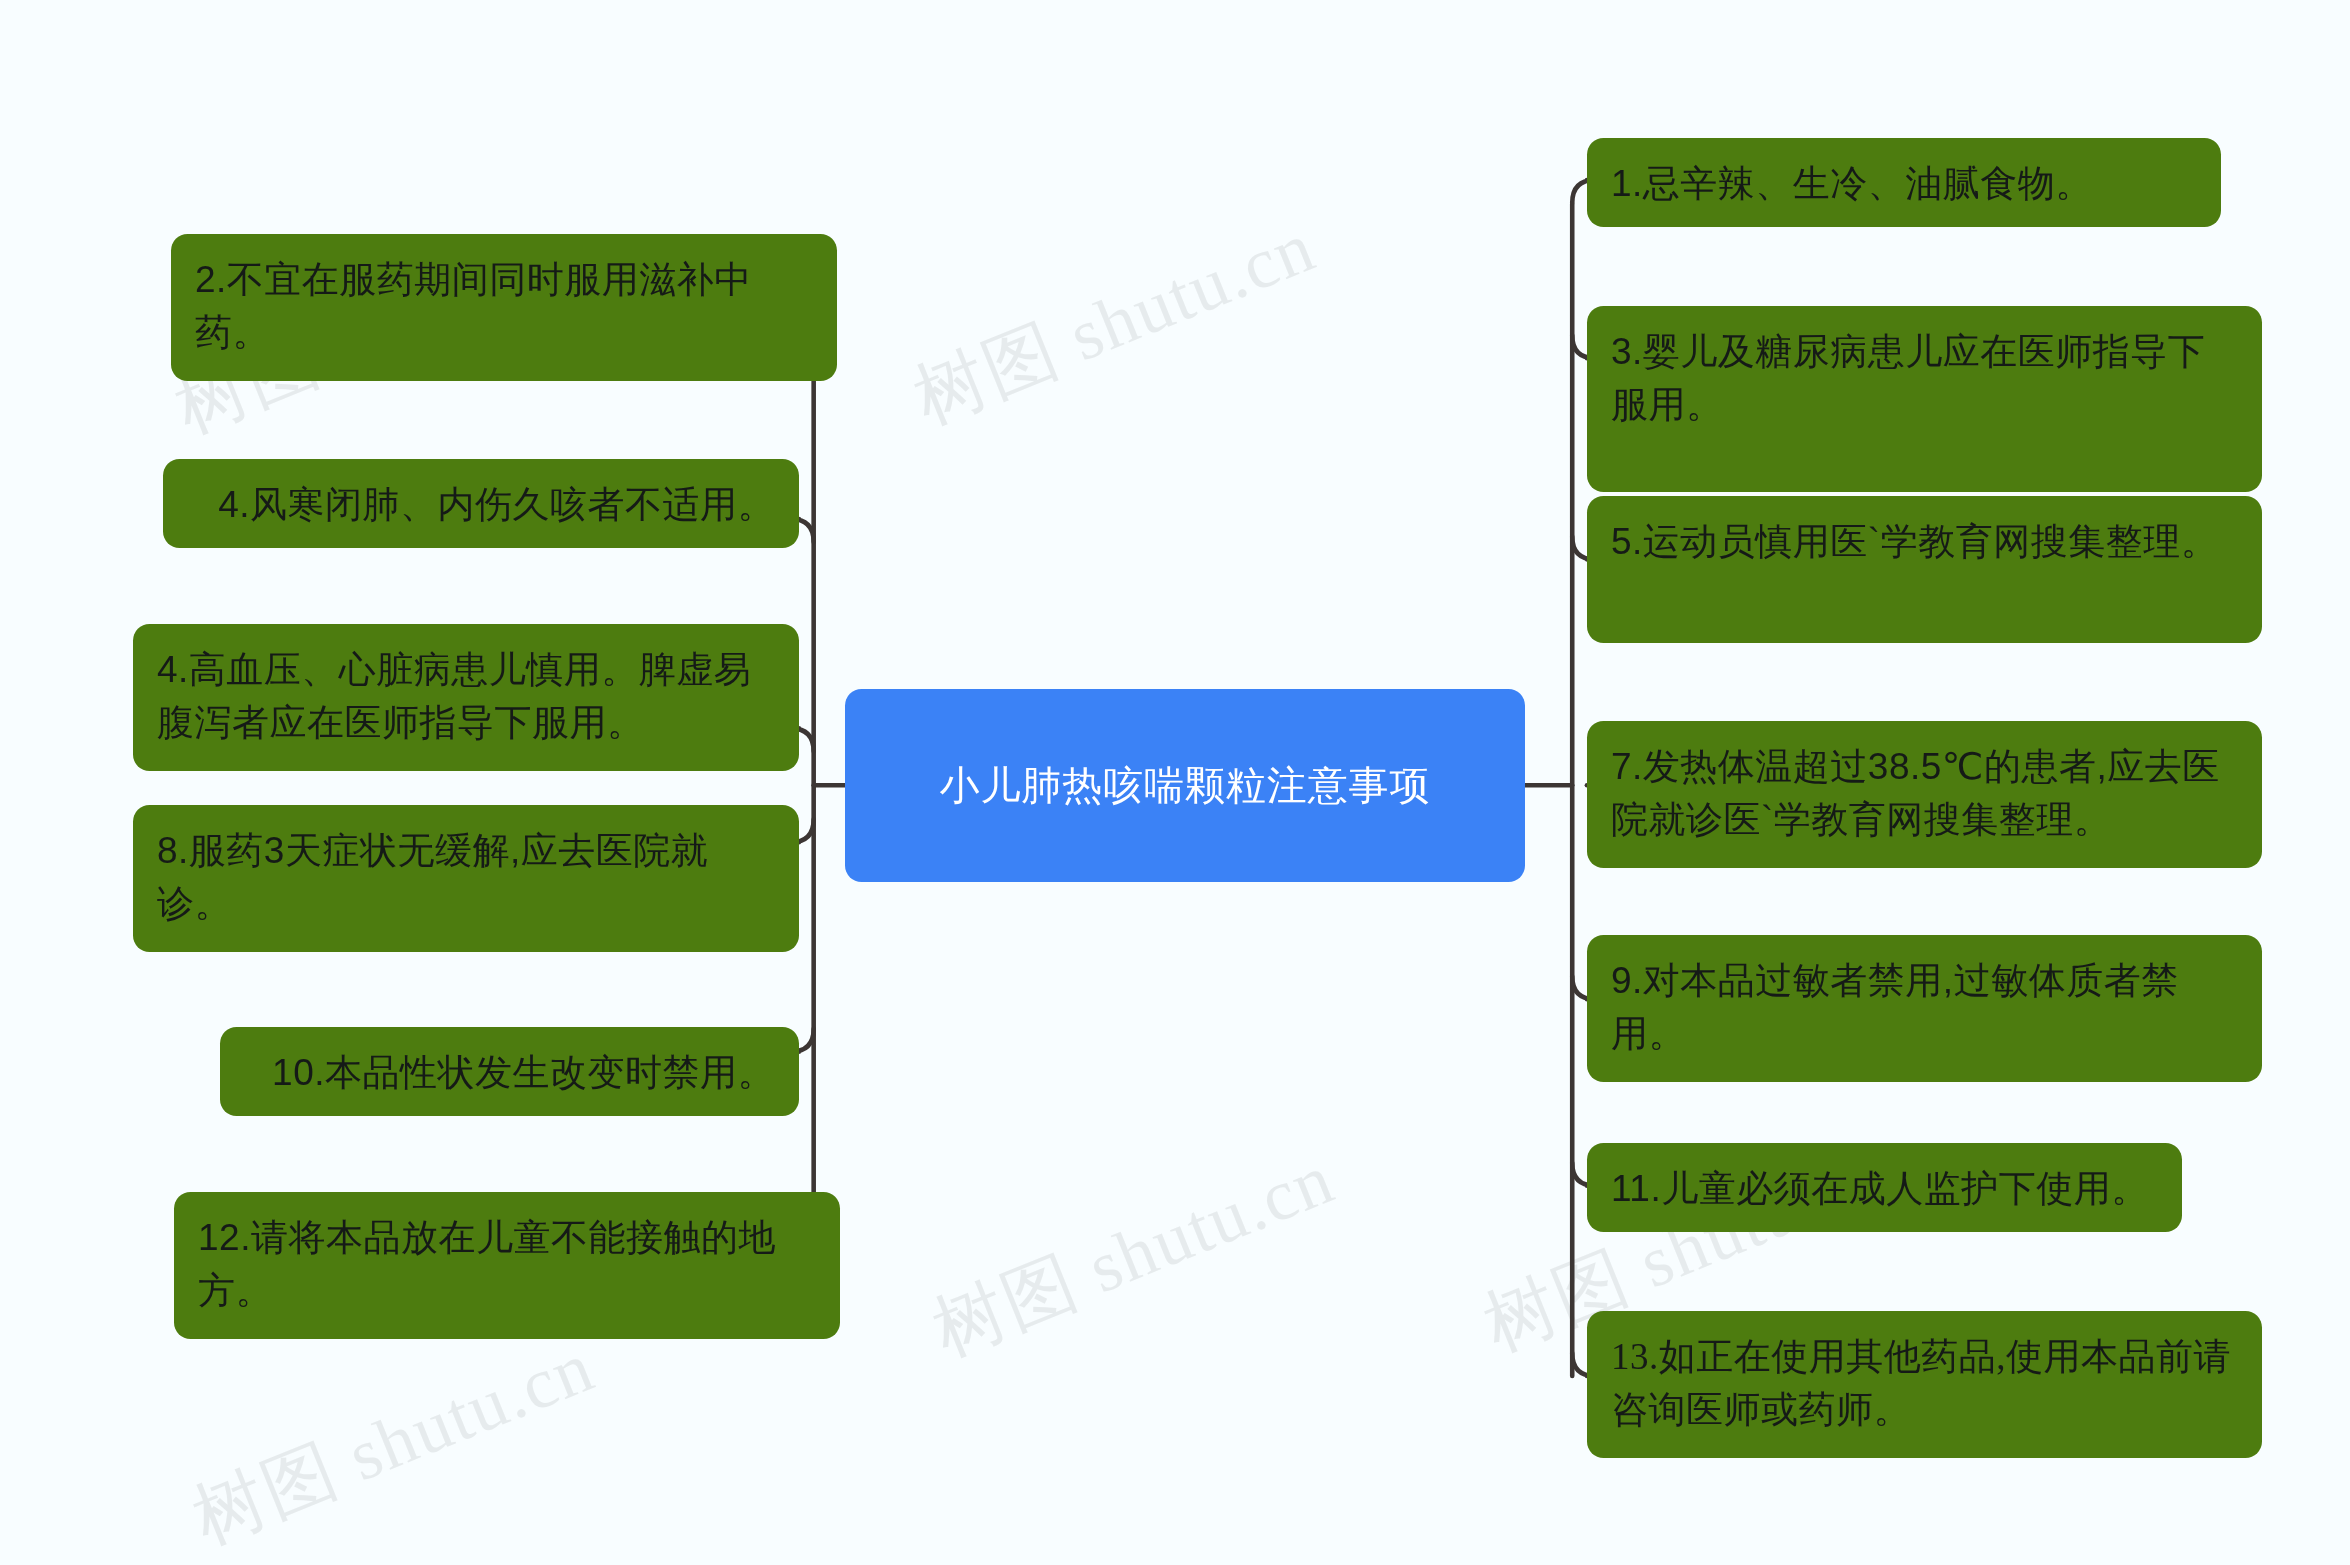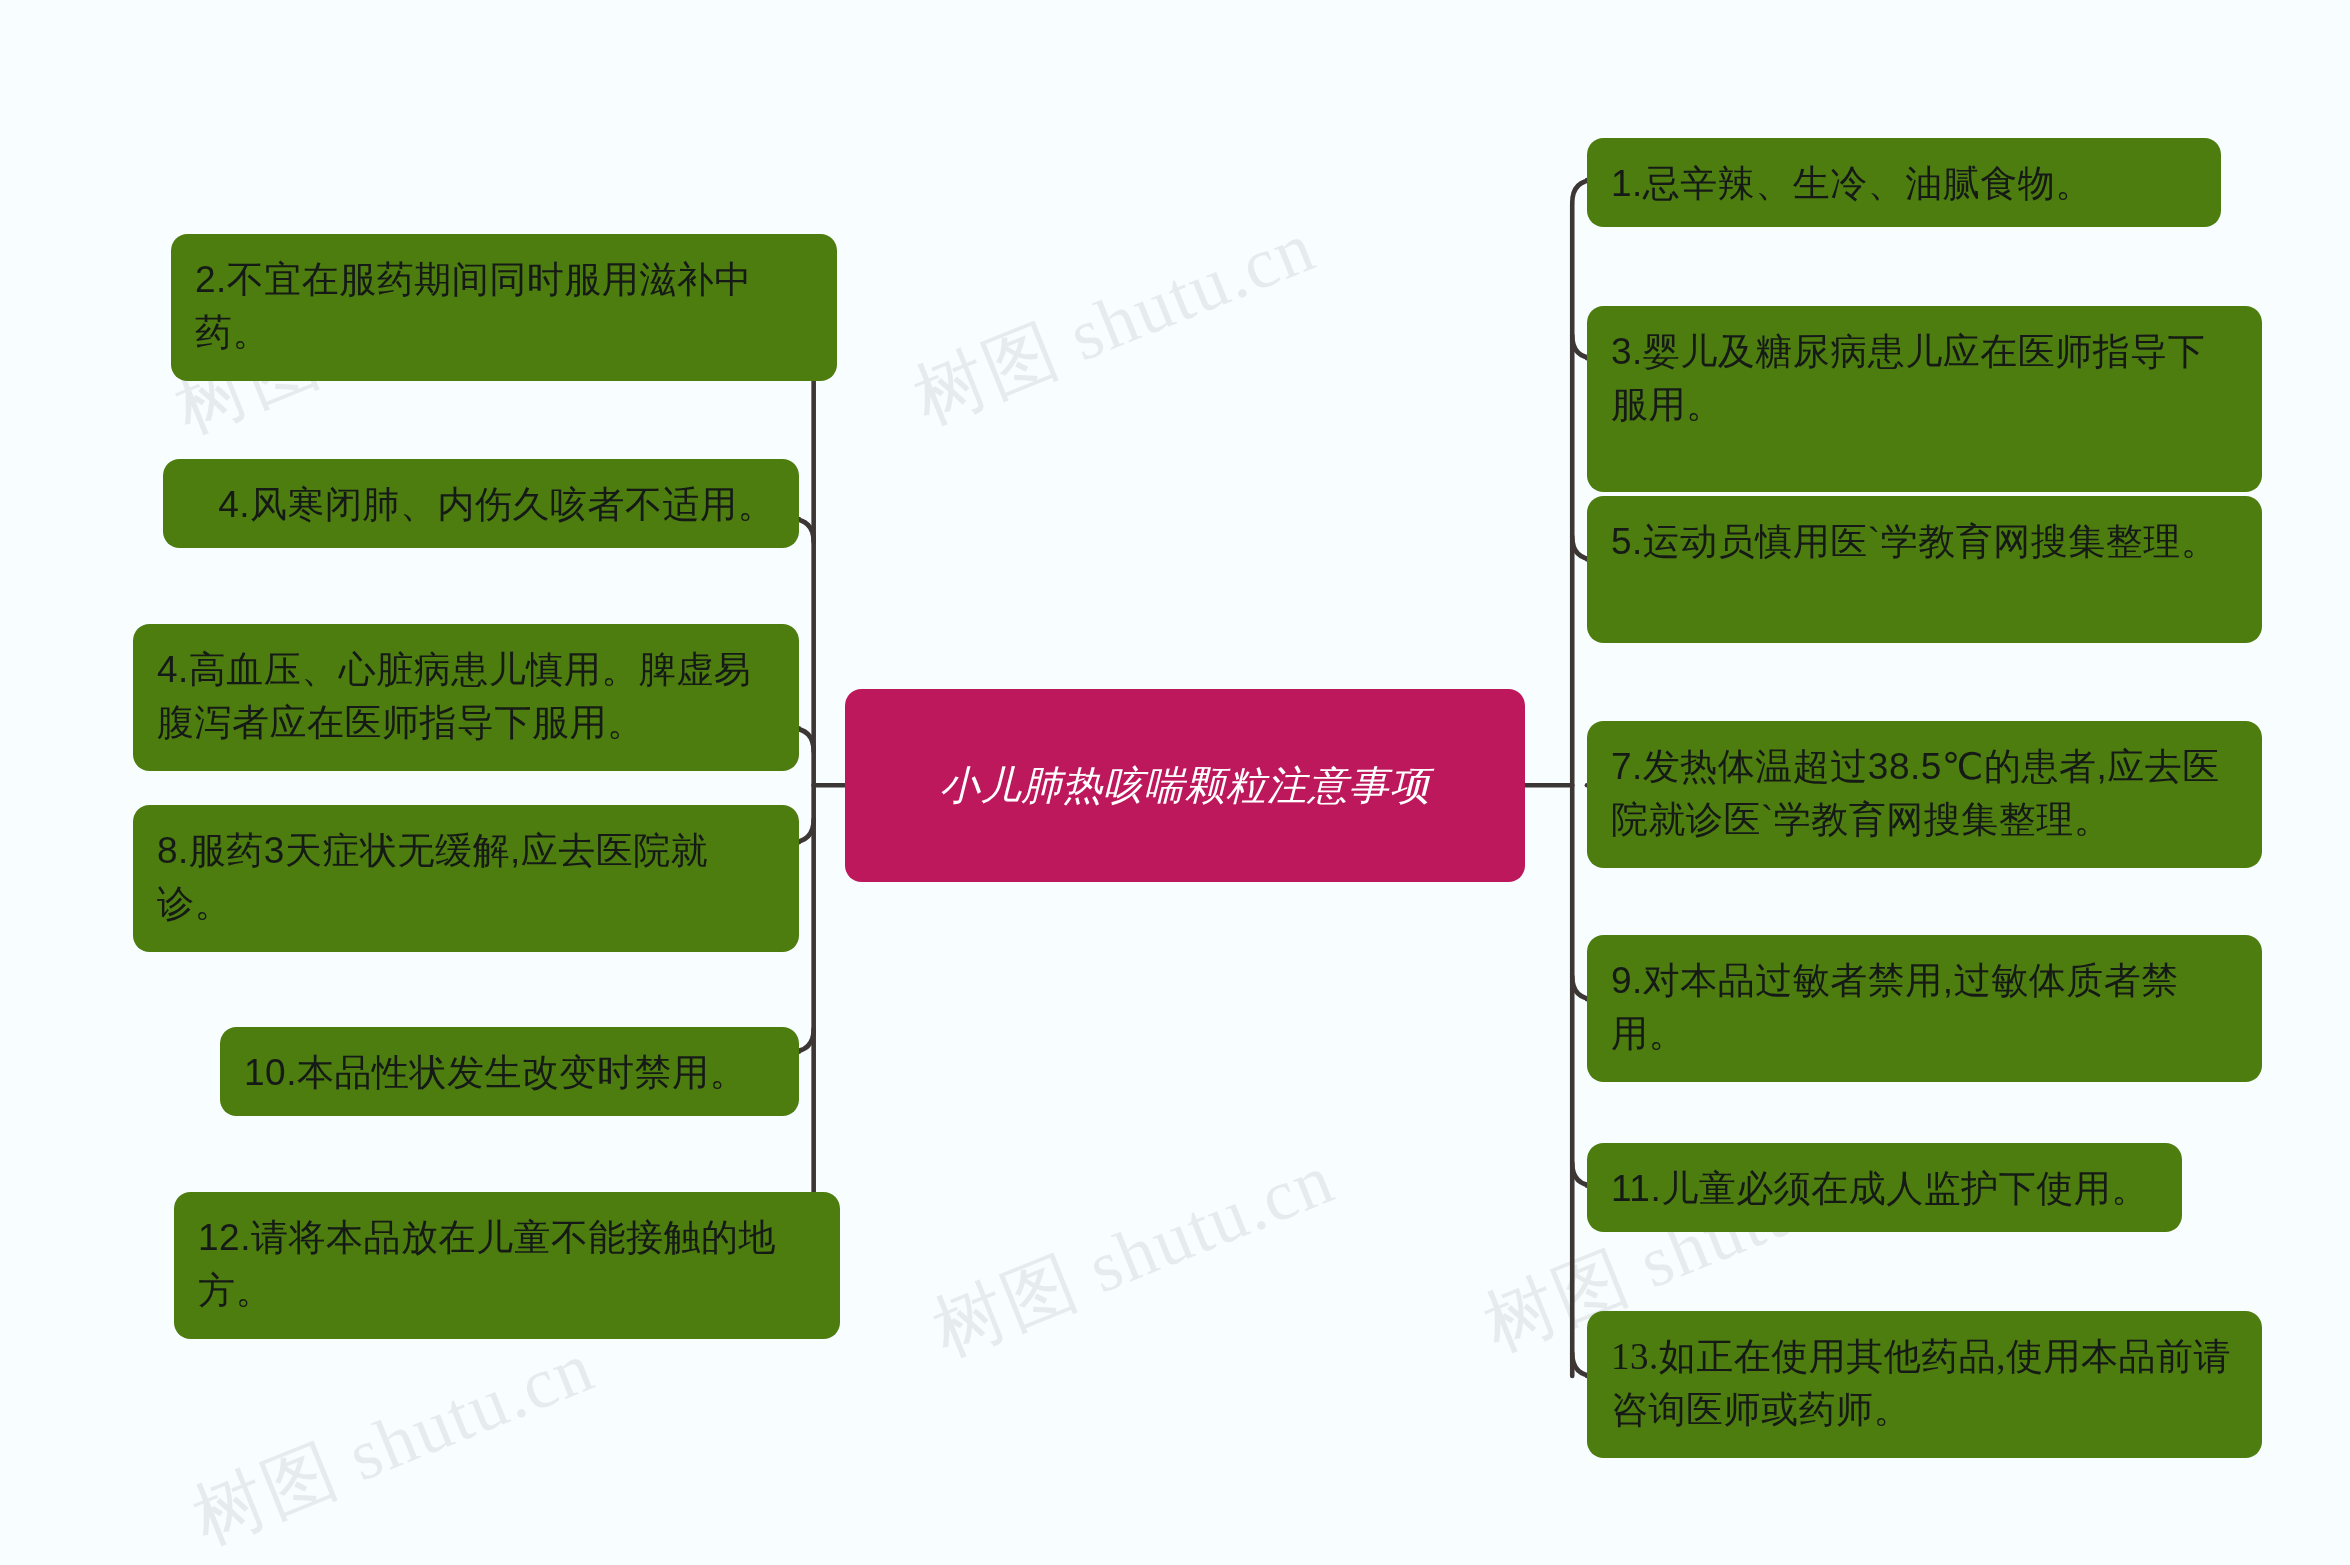--- a/index.html
+++ b/index.html
@@ -65,32 +65,31 @@
     padding: 20px 24px;
     letter-spacing: 0.5px;
   }
   .node.left  { text-align: left; }
   .node.right { text-align: left; }
 
   .root {
     position: absolute;
     z-index: 4;
     box-sizing: border-box;
-    background: #be185d;
+    background: #3b82f6;
     color: #ffffff;
     border-radius: 16.5px;
     font-size: 40px;
     line-height: 1.42;
     letter-spacing: 0.9px;
     display: flex;
     align-items: center;
     justify-content: center;
     text-align: center;
     padding: 4px 31px;
-    font-style: italic;
   }
 </style>
 </head>
 <body>
 
 <div id="canvas">
 
   <div class="wm" style="left:179px;  top:363px;">树图 shutu.cn</div>
   <div class="wm" style="left:918px; top:354px;">树图 shutu.cn</div>
   <div class="wm" style="left:937px; top:1286px;">树图 shutu.cn</div>
@@ -136,21 +135,21 @@
   </div>
 
   <div class="node left" style="left:133px; top:624px; width:666px; height:147px;">
     <span>4.高血压、心脏病患儿慎用。脾虚易腹泻者应在医师指导下服用。</span>
   </div>
 
   <div class="node left" style="left:133px; top:805px; width:666px; height:147px;">
     <span>8.服药3天症状无缓解,应去医院就诊。</span>
   </div>
 
-  <div class="node left" style="left:220px; top:1027px; width:579px; height:89px; ">
+  <div class="node left" style="left:220px; top:1027px; width:579px; height:89px; text-align:right;">
     <span>10.本品性状发生改变时禁用。</span>
   </div>
 
   <div class="node left" style="left:133px; top:1192px; width:666px; height:147px;margin-left:41px;">
     <span>12.请将本品放在儿童不能接触的地方。</span>
   </div>
 
   <div class="node right" style="left:1587px; top:138px; width:634px; height:89px;">
     <span>1.忌辛辣、生冷、油腻食物。</span>
   </div>

